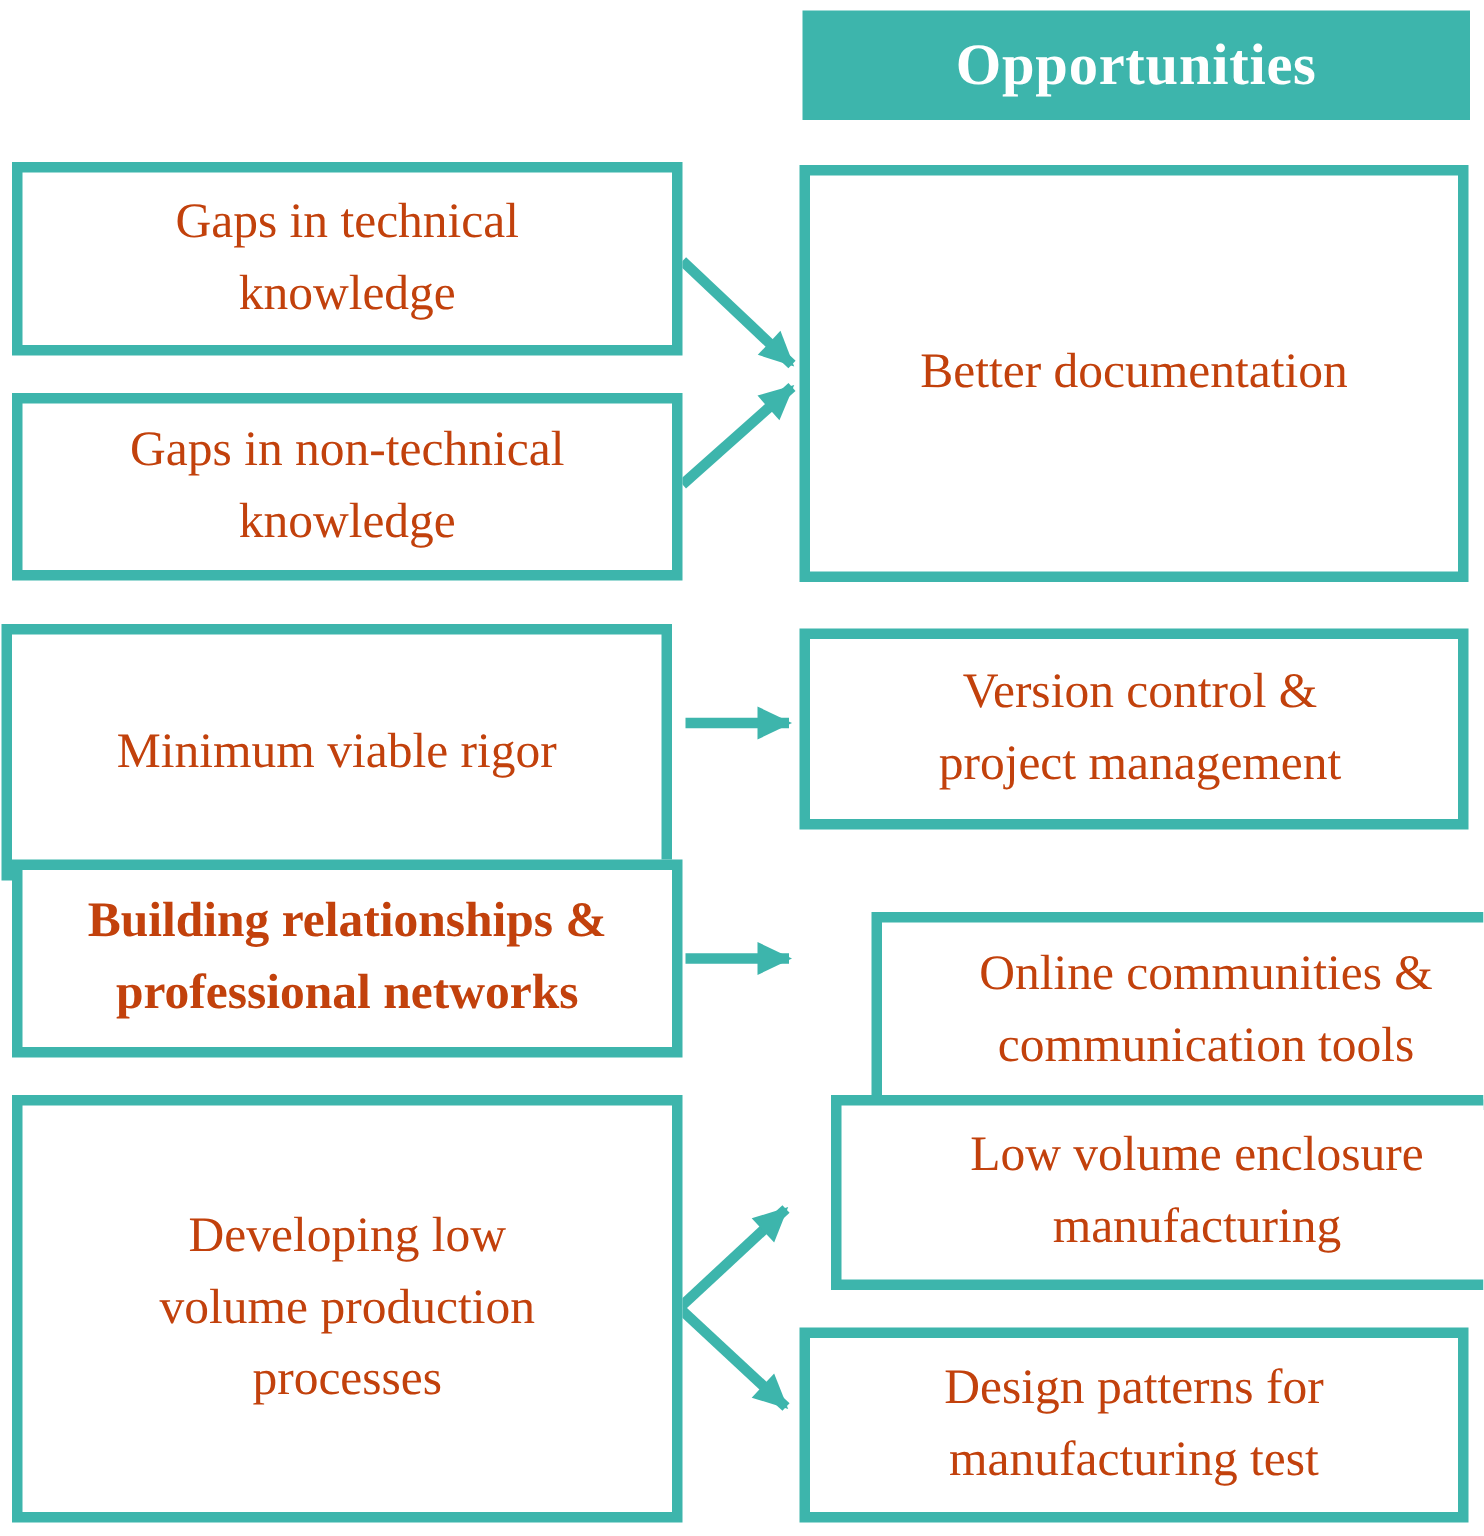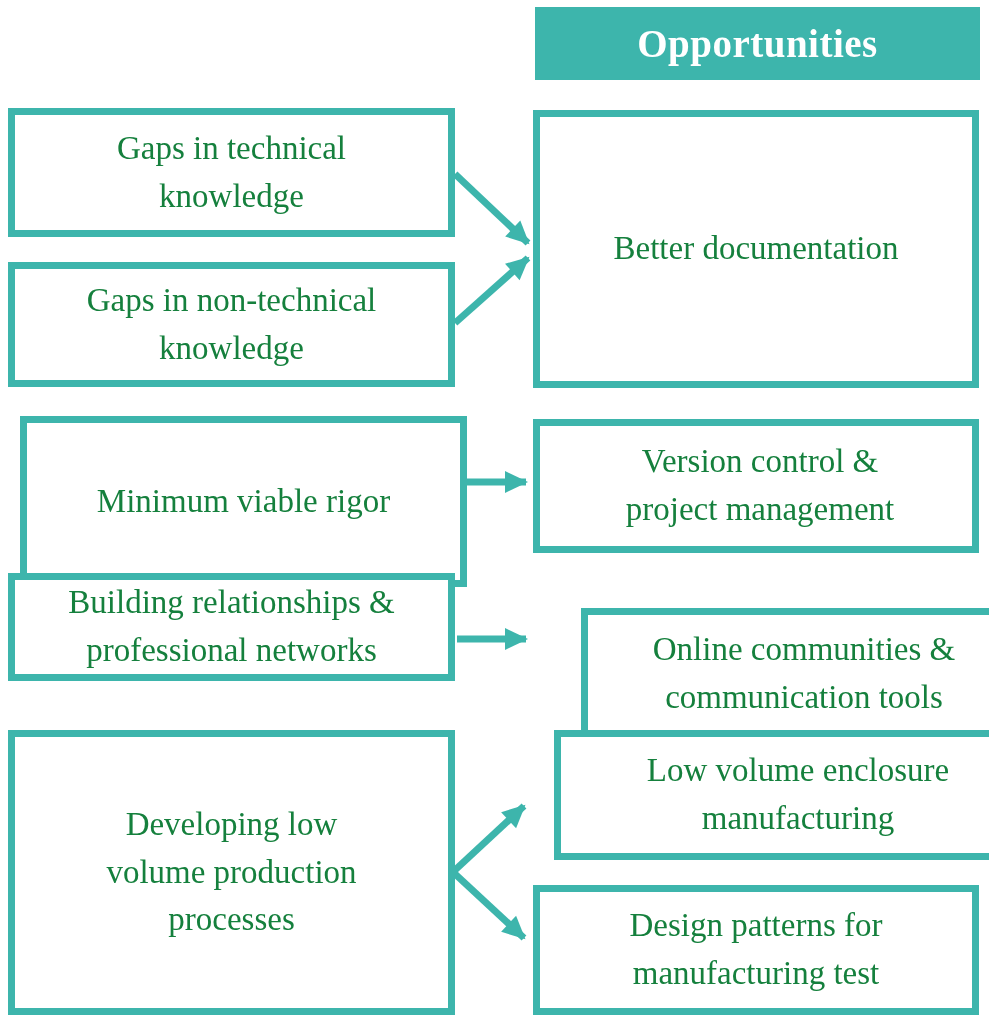--- a/index.html
+++ b/index.html
@@ -31,32 +31,32 @@
 
   .box {
     position: absolute;
     background: #ffffff;
     border: 7px solid #3DB5AC;
     box-sizing: border-box;
     display: flex;
     align-items: center;
     justify-content: center;
     text-align: center;
-    color: #15803d;
+    color: #c2410c;
     font-size: 33px;
     line-height: 1.45;
     padding: 0 8px;
   }
   .box .label { white-space: pre-line; }
 
   
   .box-l1 { left: 8px; top: 108px; width: 447px; height: 129px; }
   .box-l2 { left: 8px; top: 262px; width: 447px; height: 125px; }
-  .box-l3 { left: 20px; top: 416px; width: 447px; height: 171px; text-align: right; }
-  .box-l4 { left: 8px; top: 573px; width: 447px; height: 108px; }
+  .box-l3 { left: 1px; top: 416px; width: 447px; height: 171px; text-align: right; }
+  .box-l4 { left: 8px; top: 573px; width: 447px; height: 132px; font-weight: bold; }
   .box-l5 { left: 8px; top: 730px; width: 447px; height: 285px; }
 
   
   .box-r1 { left: 533px; top: 110px; width: 446px; height: 278px; }
   .box-r2 { left: 533px; top: 419px; width: 446px; height: 134px; padding-left: 16px; }
   .box-r3 { left: 533px; top: 608px; width: 446px; height: 132px; margin-left: 48px; }
   .box-r4 { left: 554px; top: 730px; width: 488px; height: 130px; }
   .box-r5 { left: 533px; top: 885px; width: 446px; height: 130px; }
 
   .arrows {

